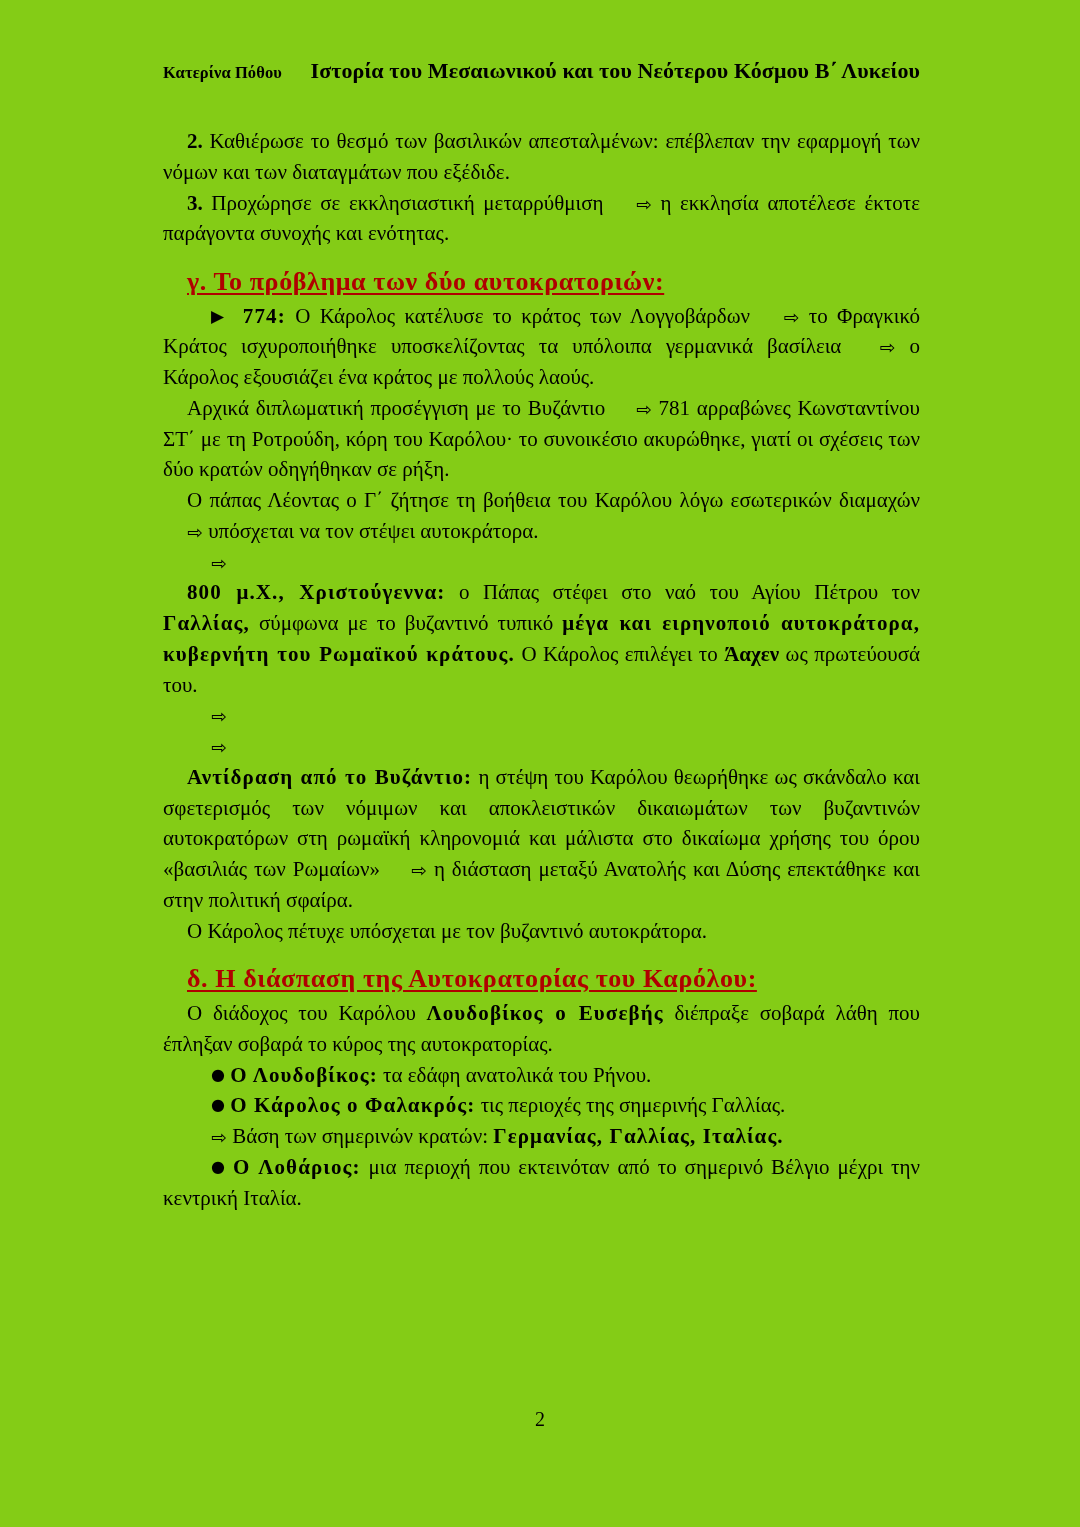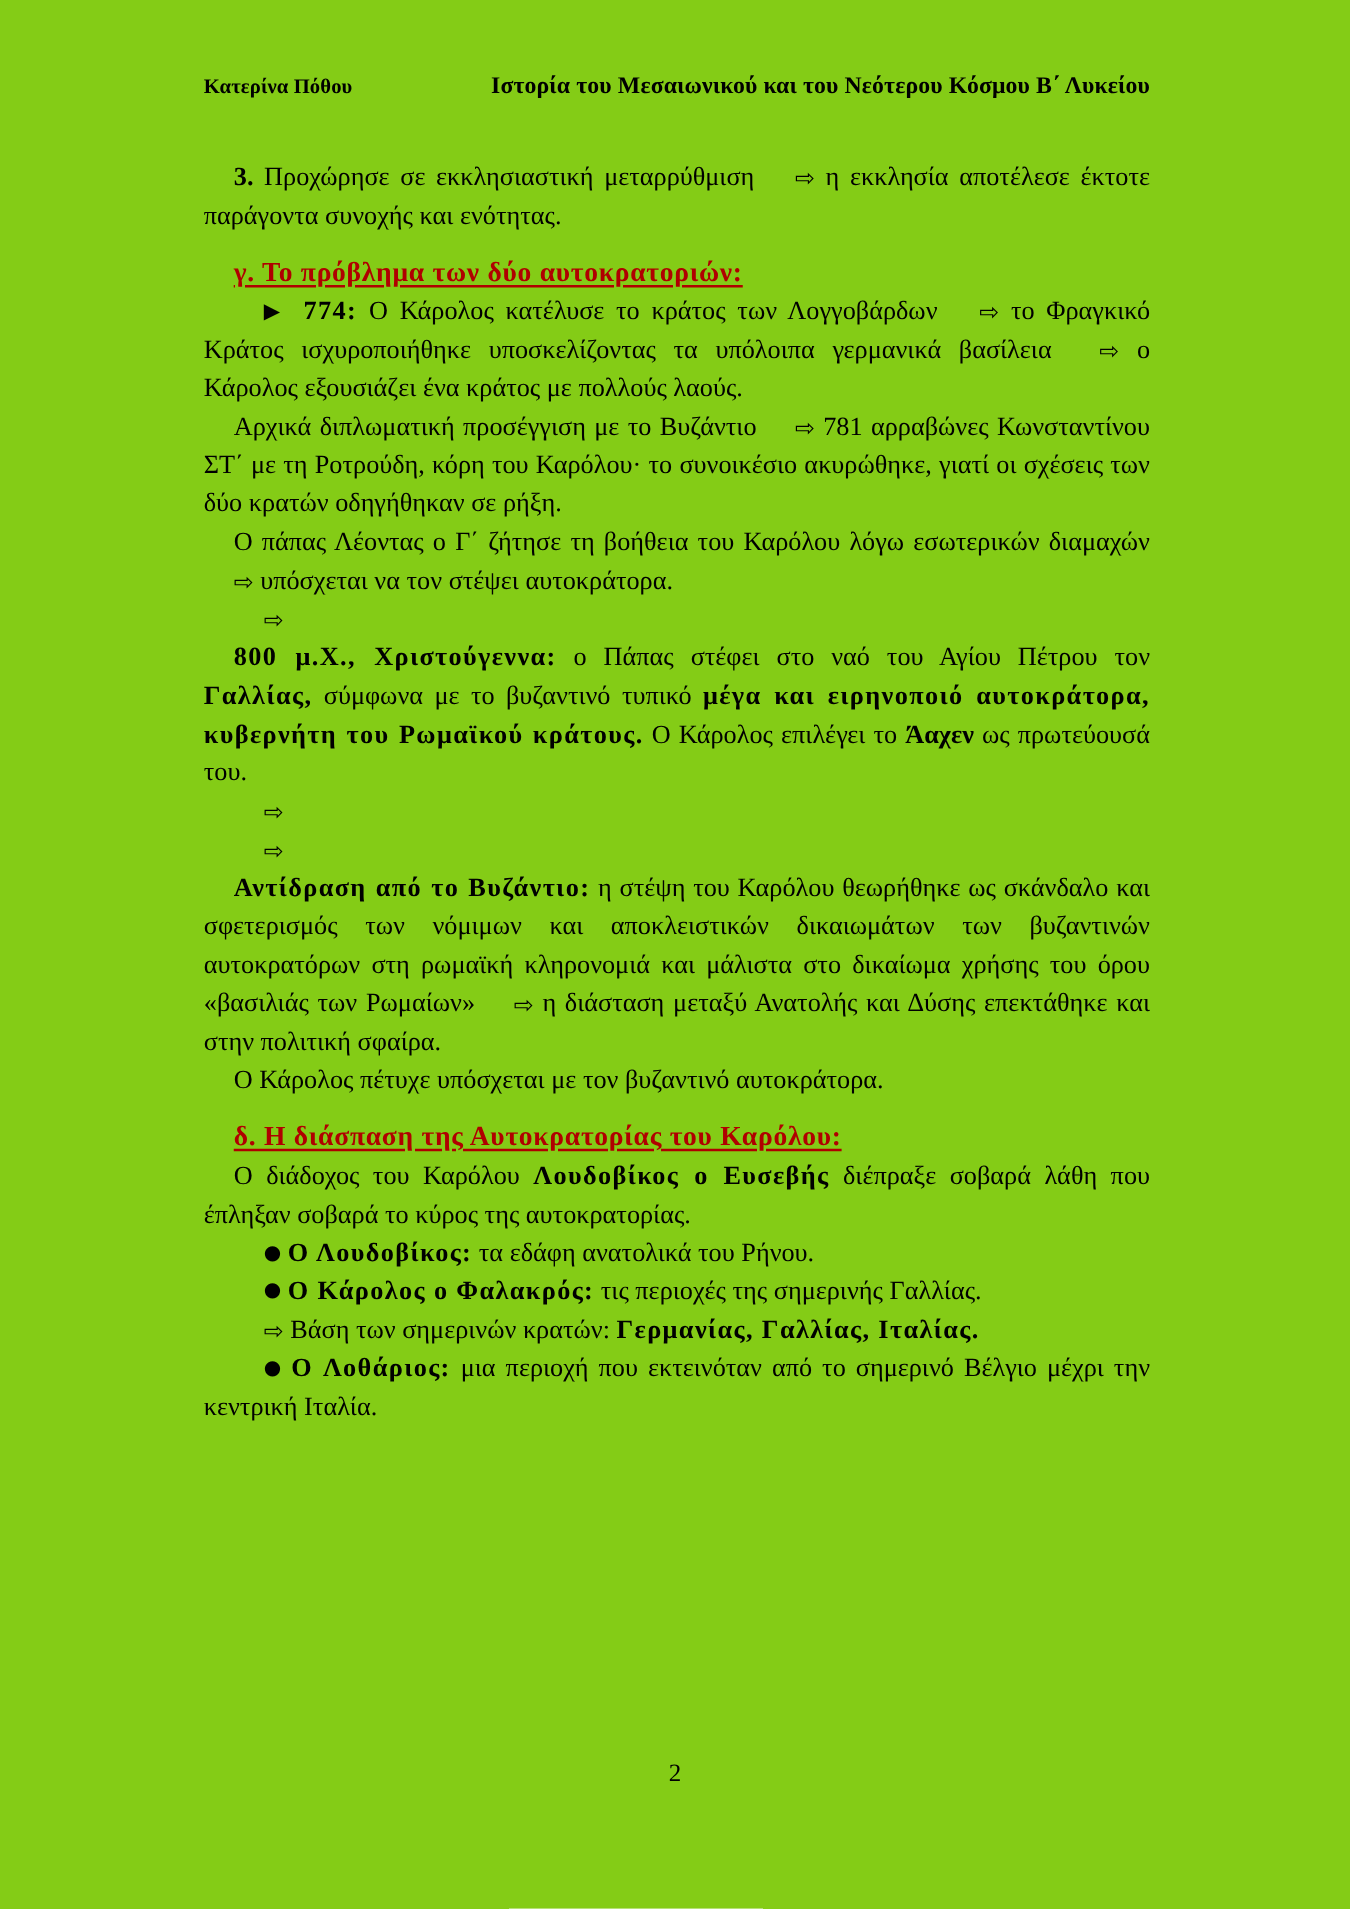--- a/index.html
+++ b/index.html
@@ -30,21 +30,21 @@
     letter-spacing: 0.1px;
   }
   .header-author {
     flex: 0 0 auto;
     white-space: nowrap;
   }
   .header-title {
     flex: 1 1 auto;
     text-align: right;
     white-space: nowrap;
-    font-size: 19px;
+    font-size: 22px;
   }
 
   
   .body {
     position: absolute;
     top: 126px;
     left: 163px;
     width: 757px;
   }
 
@@ -53,21 +53,21 @@
     font-size: 21px;
     line-height: 1.465;
     text-align: justify;
     text-indent: 24px;
     hyphens: none;
   }
 
   
   .heading {
     margin: 0;
-    font-size: 22px;
+    font-size: 26px;
     font-weight: bold;
     color: #B00000;
     text-decoration: underline;
     text-underline-offset: 3px;
     text-indent: 24px;
     line-height: 1.45;
     letter-spacing: 0.6px;
   }
   .heading-gap-top { margin-top: 14px; }
 
@@ -116,20 +116,21 @@
 
 <div class="page">
 
   <div class="header">
     <span class="header-author">Κατερίνα Πόθου</span>
     <span class="header-title">Ιστορία του Μεσαιωνικού και του Νεότερου Κόσμου Β΄ Λυκείου</span>
   </div>
 
   <div class="body">
 
+    <p class="para"><b>2.</b><span> Καθιέρωσε το θεσμό των βασιλικών απεσταλμένων: επέβλεπαν την εφαρμογή των νόμων και των διαταγμάτων που εξέδιδε.</span></p>
 
     <p class="para"><b>3.</b><span> Προχώρησε σε εκκλησιαστική μεταρρύθμιση </span><span class="arrow">⇨</span><span> η εκκλησία αποτέλεσε έκτοτε παράγοντα συνοχής και ενότητας.</span></p>
 
     <p class="heading heading-gap-top">γ. Το πρόβλημα των δύο αυτοκρατοριών:</p>
 
     <p class="para"><span class="tri">▶</span>&nbsp; <b class="spaced">774:</b><span> Ο Κάρολος κατέλυσε το κράτος των Λογγοβάρδων </span><span class="arrow">⇨</span><span> το Φραγκικό Κράτος ισχυροποιήθηκε υποσκελίζοντας τα υπόλοιπα γερμανικά βασίλεια </span><span class="arrow">⇨</span><span> ο Κάρολος εξουσιάζει ένα κράτος με πολλούς λαούς.</span></p>
 
     <p class="para"><span>Αρχικά διπλωματική προσέγγιση με το Βυζάντιο </span><span class="arrow">⇨</span><span> 781 αρραβώνες Κωνσταντίνου ΣΤ΄ με τη Ροτρούδη, κόρη του Καρόλου· το συνοικέσιο ακυρώθηκε, γιατί οι σχέσεις των δύο κρατών οδηγήθηκαν σε ρήξη.</span></p>
 
     <p class="para"><span>Ο πάπας Λέοντας ο Γ΄ ζήτησε τη βοήθεια του Καρόλου λόγω εσωτερικών διαμαχών </span><span class="arrow">⇨</span><span> υπόσχεται να τον στέψει αυτοκράτορα.</span></p>

